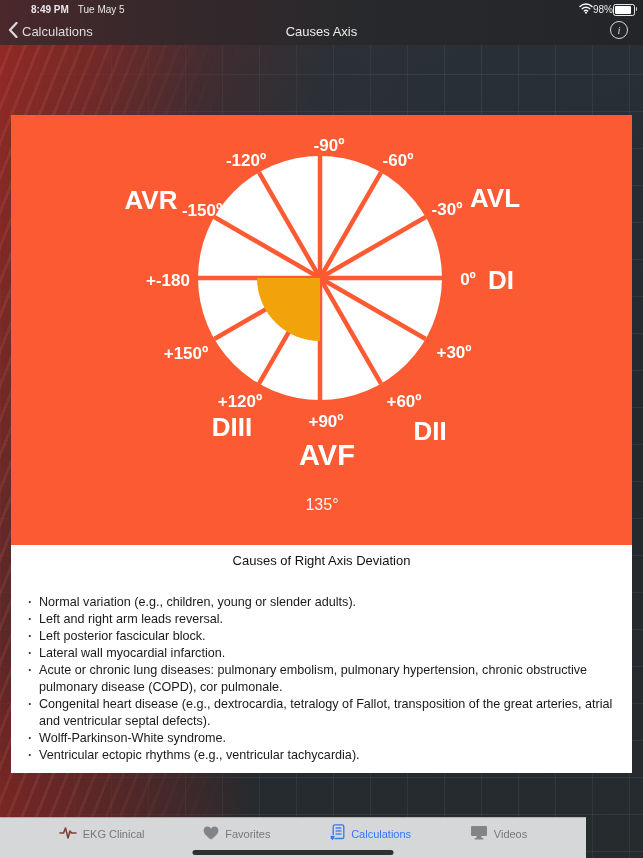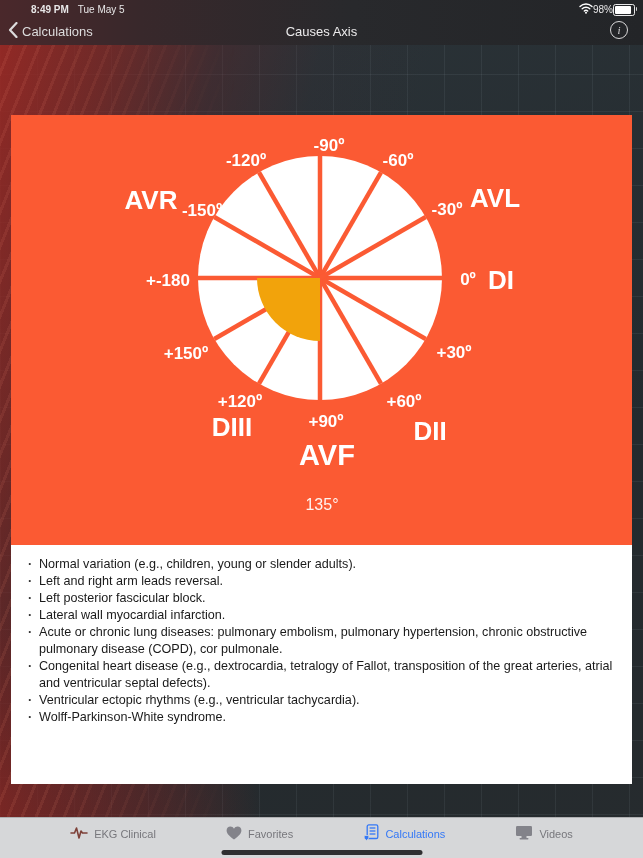--- a/index.html
+++ b/index.html
@@ -40,26 +40,26 @@
   .axis-panel{position:relative;width:621px;height:430px;background:#FB5A33;overflow:hidden;}
   .axis-panel svg{position:absolute;left:0;top:0;}
   .dlabel{position:absolute;transform:translate(-50%,-50%);color:#fff;font-weight:bold;white-space:nowrap;}
   .deg{font-size:17px;}
   .lead{font-size:26px;}
   .lead-big{font-size:29px;}
   .result-angle{position:absolute;transform:translate(-50%,-50%);color:rgba(255,255,255,0.93);font-size:16px;font-weight:normal;}
 
   .causes-panel{position:relative;width:621px;height:228px;background:#ffffff;color:#161616;}
   .causes-title{padding-top:8px;text-align:center;font-size:13px;color:#111;}
-  .causes-list{list-style:none;margin:11px 0 0 0;padding:0 14px 0 16px;}
+  .causes-list{list-style:none;margin:26px 0 0 0;padding:0 14px 0 16px;}
   .causes-list li{position:relative;padding-left:12px;font-size:12.6px;line-height:17px;color:#1a1a1a;}
   .causes-list li::before{content:"\00B7";position:absolute;left:1px;top:0;font-weight:bold;color:#333;}
 
   
-  .tabbar{position:absolute;left:0;bottom:0;width:643px;height:40px;background:#d6d7d9;border-top:1px solid rgba(0,0,0,0.18);
+  .tabbar{position:absolute;left:0;bottom:0;width:586px;height:40px;background:#d6d7d9;border-top:1px solid rgba(0,0,0,0.18);
     display:flex;justify-content:space-evenly;align-items:center;}
   .tab{display:flex;align-items:center;gap:6px;font-size:11px;color:#77777c;padding-bottom:9px;cursor:default;}
   .tab.active{color:#3478F6;}
   .home-indicator{position:absolute;left:50%;bottom:3px;transform:translateX(-50%);width:201px;height:5px;border-radius:3px;background:rgba(10,10,12,0.82);}
 </style>
 </head>
 <body>
 
 <div class="screen">
   <div class="bg-streaks"></div>
@@ -134,29 +134,30 @@
       <div class="dlabel deg" style="left:393px;top:287px">+60º</div>
       <div class="dlabel lead" style="left:221px;top:312px">DIII</div>
       <div class="dlabel deg" style="left:315px;top:307px">+90º</div>
       <div class="dlabel lead" style="left:419px;top:316px">DII</div>
       <div class="dlabel lead-big" style="left:316px;top:340px">AVF</div>
 
       <div class="result-angle" style="left:311px;top:390px">135°</div>
     </div>
 
     <div class="causes-panel">
+      <div class="causes-title">Causes of Right Axis Deviation</div>
       <ul class="causes-list">
         <li>Normal variation (e.g., children, young or slender adults).</li>
         <li>Left and right arm leads reversal.</li>
         <li>Left posterior fascicular block.</li>
         <li>Lateral wall myocardial infarction.</li>
         <li>Acute or chronic lung diseases: pulmonary embolism, pulmonary hypertension, chronic obstructive pulmonary disease (COPD), cor pulmonale.</li>
         <li>Congenital heart disease (e.g., dextrocardia, tetralogy of Fallot, transposition of the great arteries, atrial and ventricular septal defects).</li>
+        <li>Wolff-Parkinson-White syndrome.</li>
         <li>Ventricular ectopic rhythms (e.g., ventricular tachycardia).</li>
-        <li>Wolff-Parkinson-White syndrome.</li>
       </ul>
     </div>
   </div>
 
   <div class="tabbar">
     <div class="tab">
       <span>
         <svg width="18" height="16" viewBox="0 0 18 16">
             <polyline points="1,8 4.5,8 6.5,3 9,13 11,6 12.5,8 17,8" fill="none" stroke="#7d4038" stroke-width="1.6" stroke-linejoin="round" stroke-linecap="round"></polyline>
           </svg>

